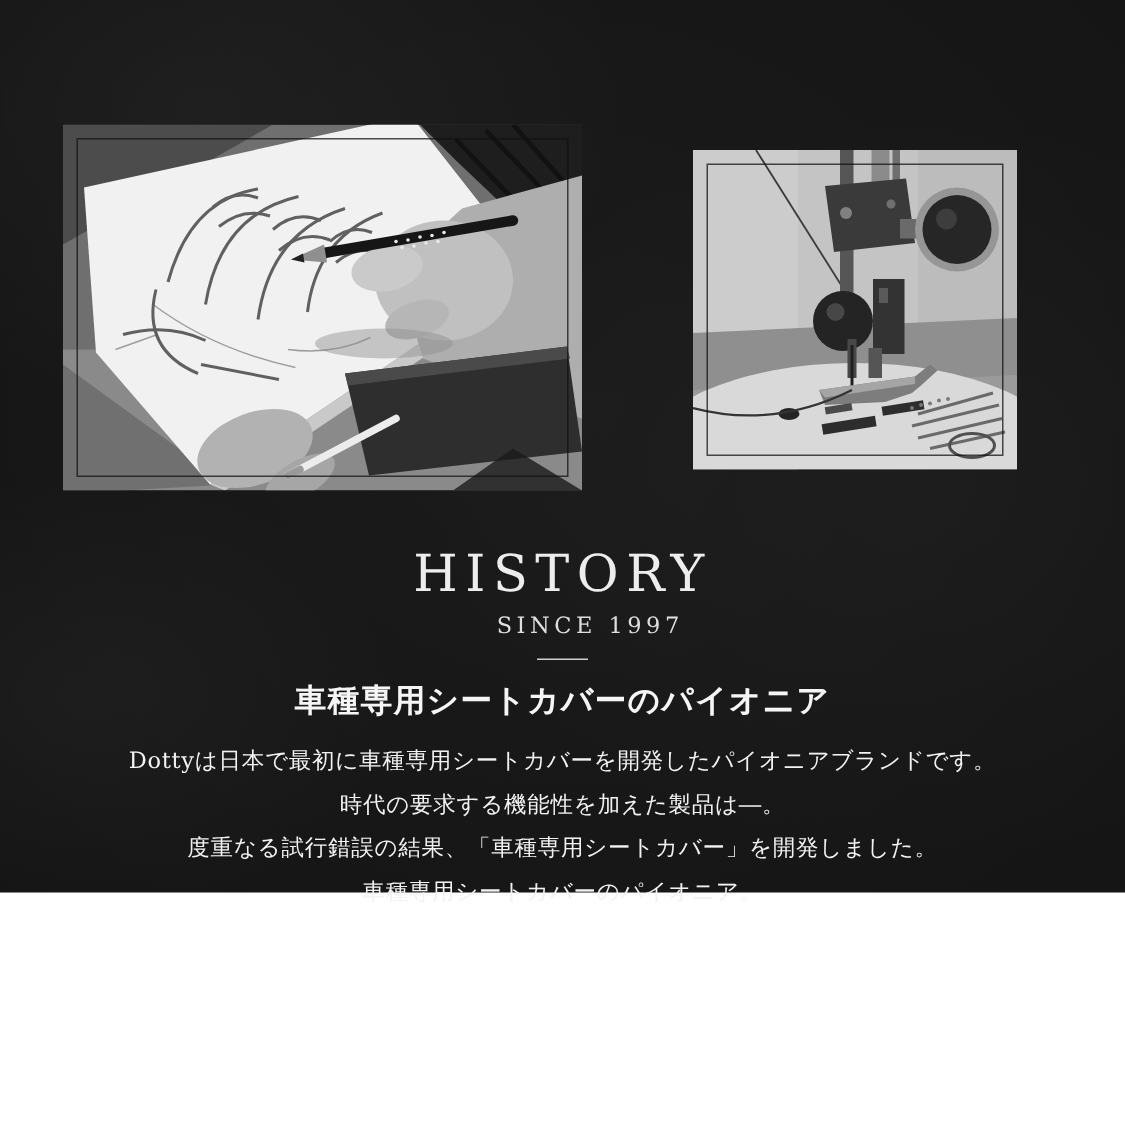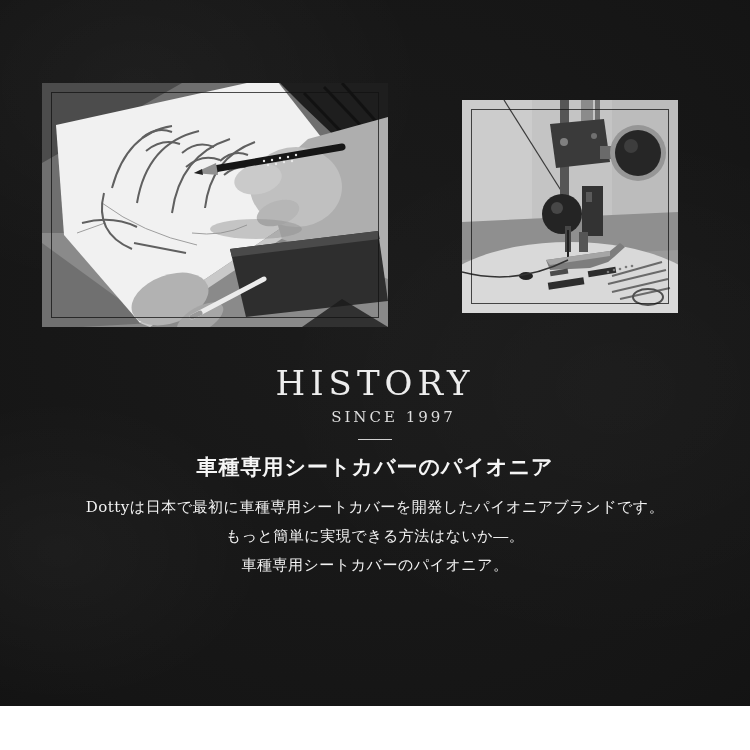--- a/index.html
+++ b/index.html
@@ -6,21 +6,21 @@
     margin: 0;
     padding: 0;
     width: 750px;
     height: 750px;
     overflow: hidden;
     font-family: "DejaVu Serif", serif;
   }
   .stage {
     position: relative;
     width: 750px;
-    height: 706px;
+    height: 595px;
     background:
       radial-gradient(ellipse 420px 300px at 18% 12%, rgba(255,255,255,0.035), transparent 70%),
       radial-gradient(ellipse 500px 380px at 82% 55%, rgba(255,255,255,0.025), transparent 70%),
       radial-gradient(ellipse 300px 220px at 8% 78%, rgba(255,255,255,0.03), transparent 70%),
       radial-gradient(ellipse 900px 800px at 50% 45%, #1b1b1b 0%, #151515 55%, #0d0d0d 100%);
   }
   
   .photo {
     position: absolute;
     margin: 0;
@@ -222,18 +222,19 @@
     <span class="inner-frame"></span>
   </figure>
 
   <section class="history">
     <h2 class="history-title">HISTORY</h2>
     <div class="history-subtitle">SINCE 1997</div>
     <div class="divider"></div>
     <h3 class="history-heading">車種専用シートカバーのパイオニア</h3>
     <div class="history-body">
       <p>Dottyは日本で最初に車種専用シートカバーを開発したパイオニアブランドです。</p>
-      <p>もっと簡単に実現できる方法はないか―。</p>
+      <p>時代の要求する機能性を加えた製品は―。</p>
+      <p>度重なる試行錯誤の結果、「車種専用シートカバー」を開発しました。</p>
       <p>車種専用シートカバーのパイオニア。</p>
     </div>
   </section>
 
 </div>
 
 </body></html>

